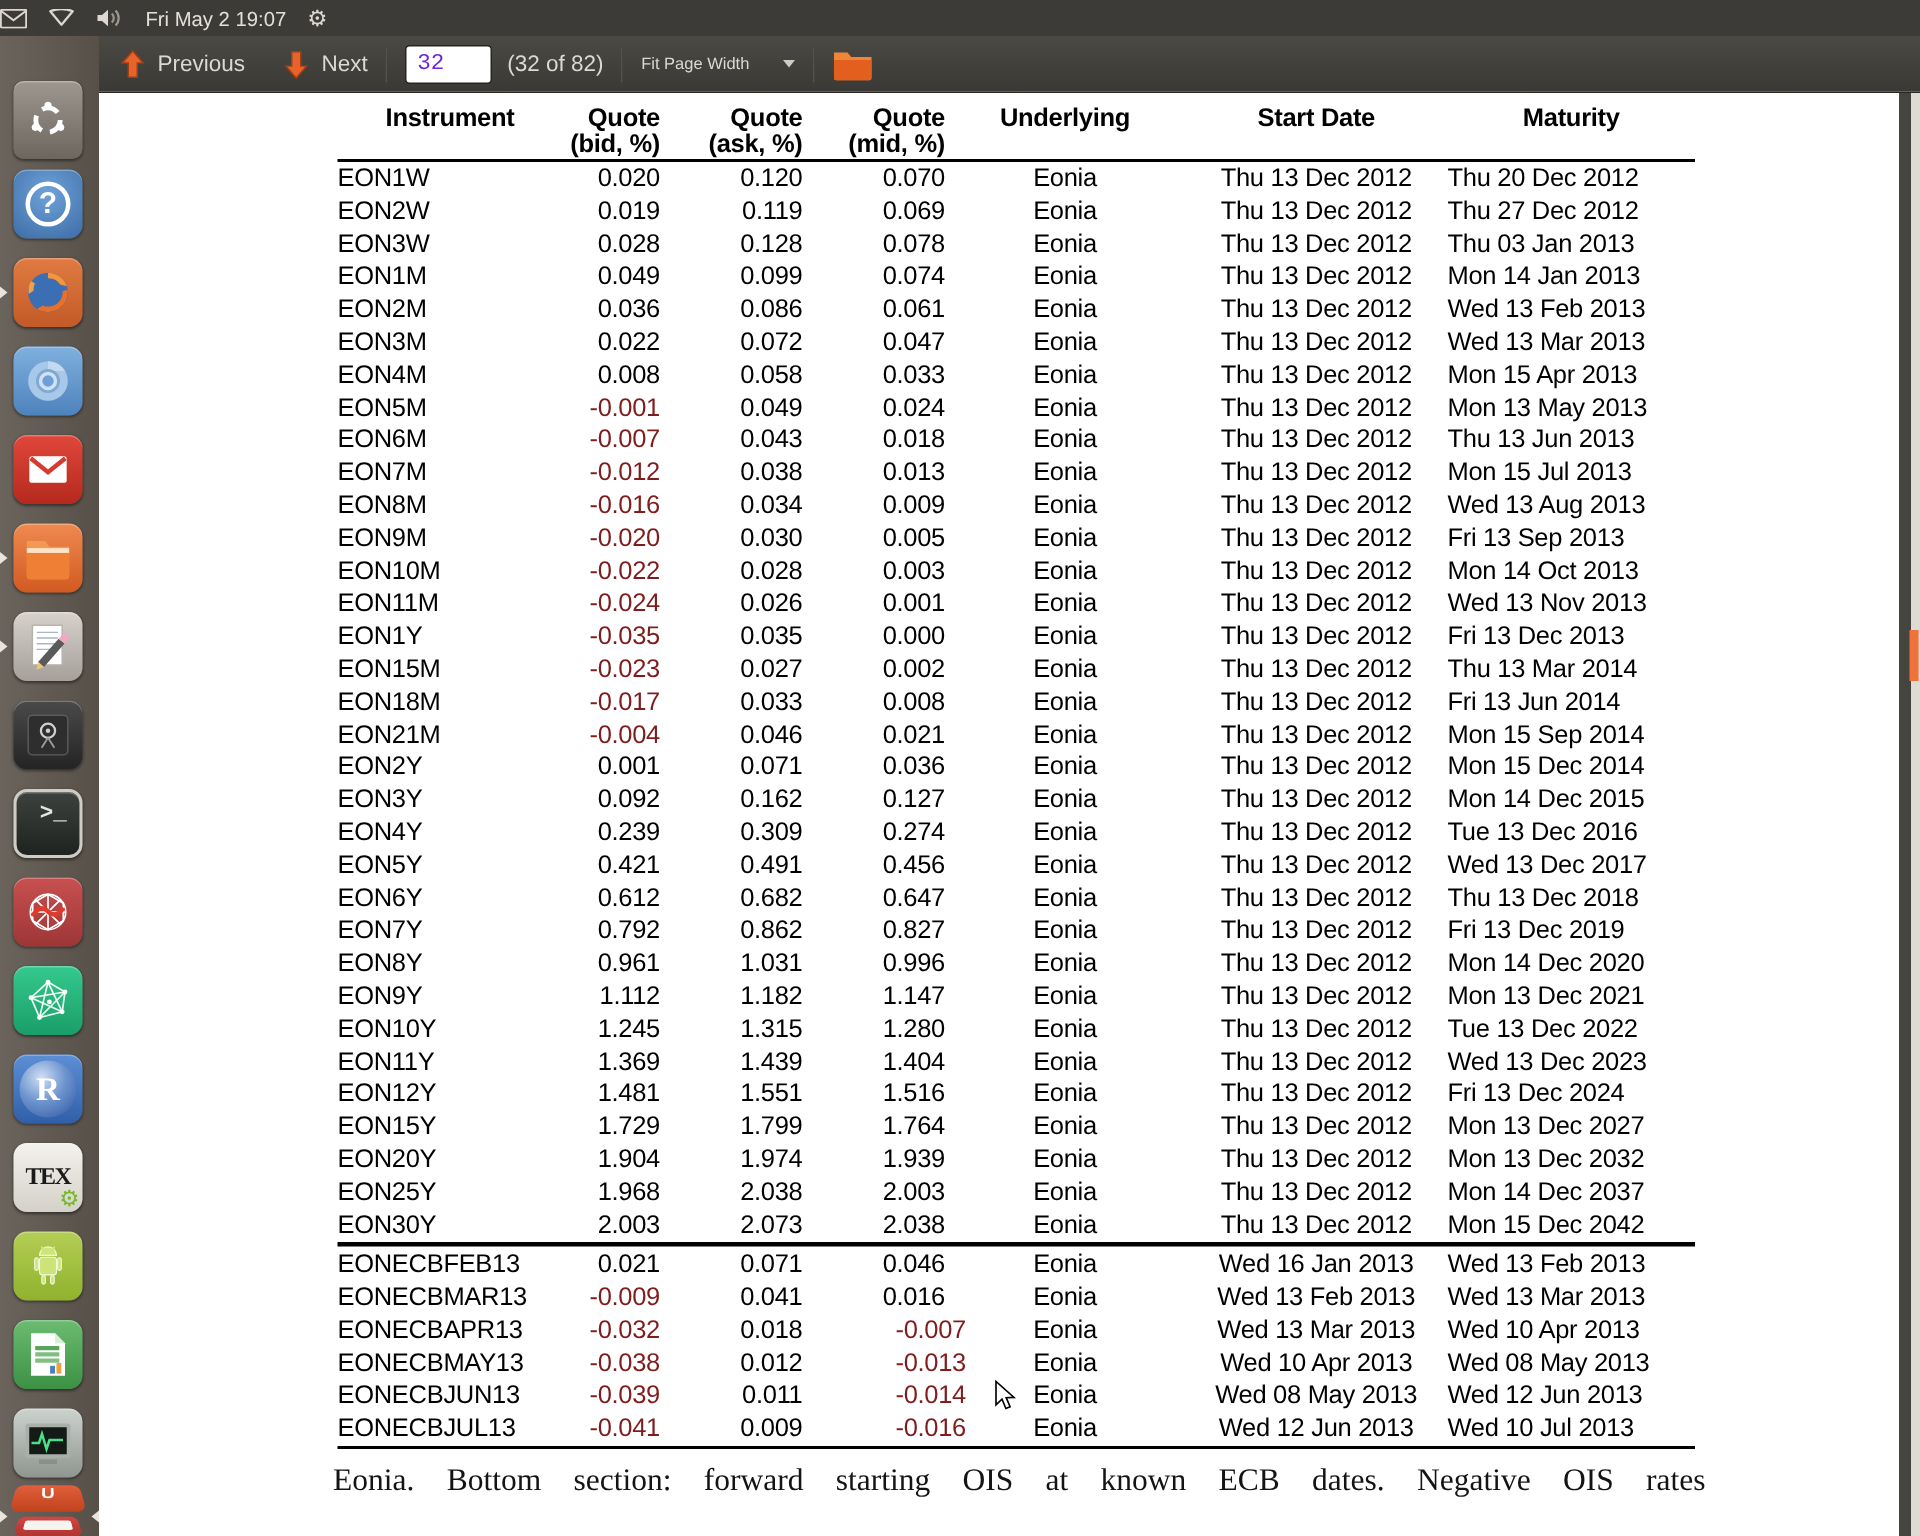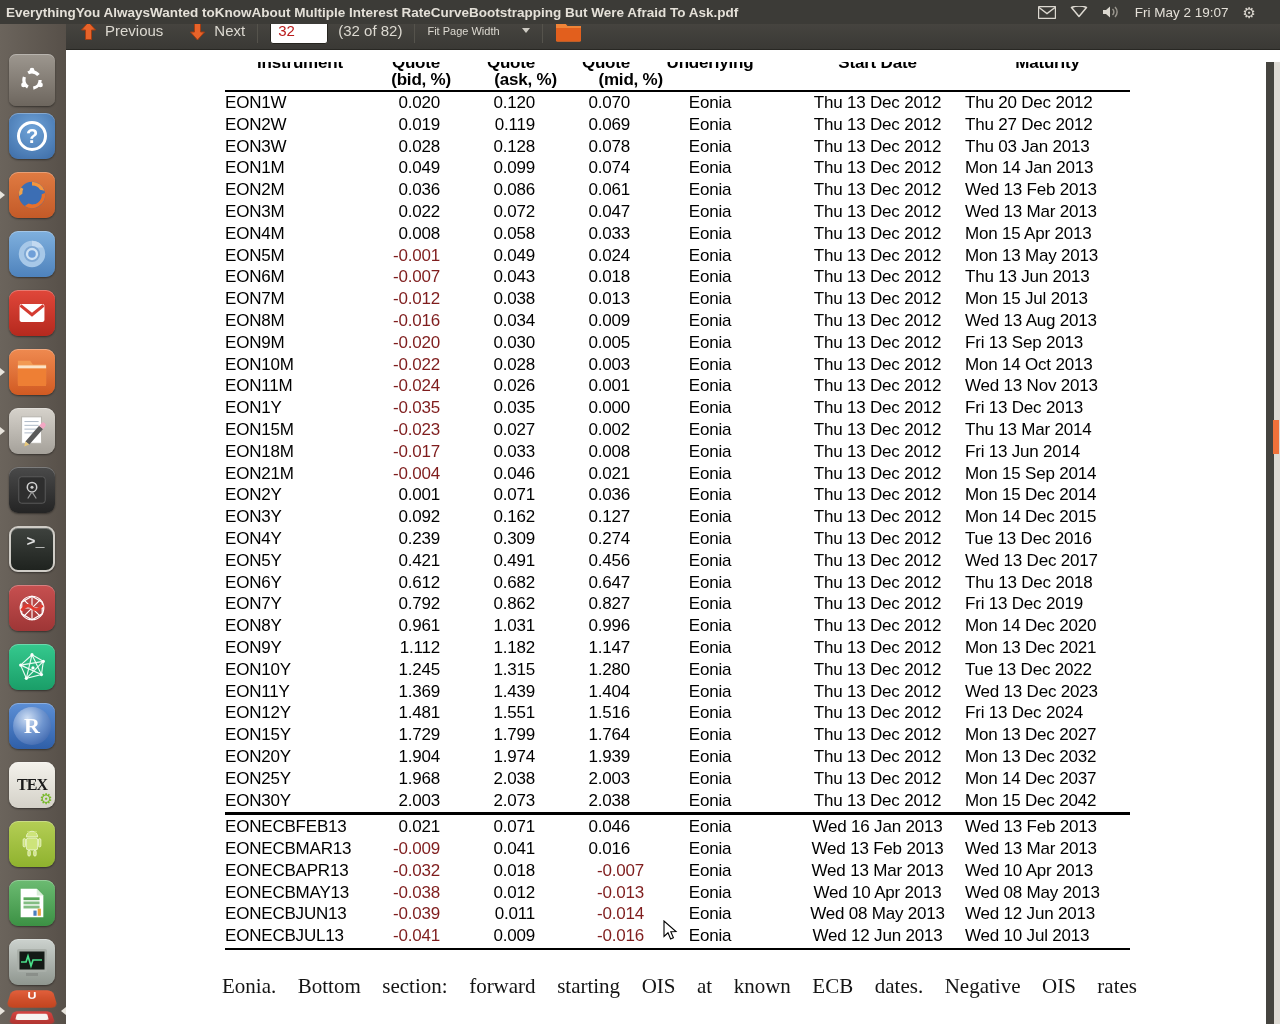--- a/index.html
+++ b/index.html
@@ -10,30 +10,30 @@
   .menubar { position:absolute; left:0; top:0; width:1280px; height:24px; background:#3c3b37;
              display:flex; align-items:center; z-index:10; }
   .menubar .title { color:#e4e0d8; font-weight:bold; font-size:13.5px; padding-left:6px;
                     white-space:nowrap; overflow:hidden; flex:1; }
   .tray { display:flex; align-items:center; gap:14px; padding-right:24px; color:#dcd8d0; }
   .tray svg { display:block; }
   .tray .clock { font-size:13.5px; color:#e4e0d8; white-space:nowrap; }
   .tray .gear { font-size:15px; line-height:1; color:#dcd8d0; }
 
   
-  .toolbar { position:absolute; left:0; top:12px; width:1280px; height:38px;
+  .toolbar { position:absolute; left:0; top:24px; width:1280px; height:38px;
              background:linear-gradient(#4b4944,#3a3935); border-bottom:1px solid #282723;
              display:flex; align-items:center; padding-left:80px; z-index:4; }
   .toolbar .lbl { color:#dcd9d1; font-size:15px; }
   .tb-sep { width:1px; height:24px; background:#2c2b27; border-right:1px solid #55534c; margin:0 12px; }
   .nav-arrow { width:17px; height:20px; margin-right:8px; }
   .tb-item { display:flex; align-items:center; cursor:default; }
   .page-input { width:58px; height:26px; border:1px solid #26251f; border-radius:3px;
-                background:#fff; color:#b91c1c; font-size:15px; padding-left:7px;
-                font-family:Liberation Sans, sans-serif; }
+                background:#fff; color:#6d28d9; font-size:15px; padding-left:7px;
+                font-family:Liberation Mono, monospace; }
   .page-count { color:#dcd9d1; font-size:15px; margin-left:10px; }
   .zoom-select { display:flex; align-items:center; color:#dcd9d1; font-size:11px; }
   .zoom-caret { width:0; height:0; border-left:4px solid transparent; border-right:4px solid transparent;
                 border-top:5px solid #cfccc4; margin-left:22px; }
   .folder-btn svg { display:block; }
 
   
   .launcher { position:absolute; left:0; top:24px; width:66px; height:1000px;
               background:linear-gradient(90deg,#6b645c,#575049); z-index:6; }
   .tile { position:absolute; left:9px; width:46px; height:46px; border-radius:9px;
@@ -87,22 +87,22 @@
   
   .doc { position:absolute; left:66px; top:62px; width:1214px; height:962px; background:#fff; overflow:hidden; }
   .sb-edge  { position:absolute; right:0; top:0; bottom:0; width:6px; background:#dedbd5; }
   .sb-trough{ position:absolute; right:6px; top:0; bottom:0; width:8px; background:#45443f; }
   .sb-thumb { position:absolute; right:1px; top:358px; width:6px; height:34px; background:#f0713a; z-index:2; cursor:pointer; }
 
   
   .ois-table { position:absolute; left:159px; top:-9px; width:905px; color:#000; letter-spacing:-0.2px; }
   .trow, .hrow { display:grid; grid-template-columns:150px 65px 95px 95px 160px 175px 165px; }
   .trow { height:21.8px; line-height:21.8px; }
-  .hrow1 { height:20px; line-height:20px; }
-  .hrow2 { height:16px; line-height:14px;gap:11px; }
+  .hrow1 { height:20px; line-height:20px;margin-top:16px; }
+  .hrow2 { height:16px; line-height:14px; }
   .c, .hc { font-size:17px; white-space:nowrap; }
   .hc { font-weight:bold; }
   .c1 { text-align:left; }  .hc1 { text-align:center; }
   .c2,.c3,.c4,.hc2,.hc3,.hc4 { text-align:right; }
   .c5,.c6,.hc5,.hc6,.hc7 { text-align:center; }
   .c7 { text-align:left; }
   .neg { color:#7f1d1d; }
   .c4.neg { transform:translateX(14px); }
   .hline { border-top:2.5px solid #000; margin-top:1px; }
   .mline { border-top:3px solid #000; margin:1px 0; }
@@ -112,21 +112,20 @@
   .caption { position:absolute; left:156px; top:910px; width:915px; color:#141414;
              font-family:"Liberation Serif","DejaVu Serif",serif; font-size:21px; }
   .cap-line { text-align:justify; text-align-last:justify; line-height:29px; }
 
   .cursor { position:absolute; left:597px; top:858px; z-index:8; }
 </style>
 </head>
 <body>
 
 <div class="menubar">
-  <div class="title">EverythingYou AlwaysWanted toKnowAbout Multiple Interest RateCurveBootstrapping But Were Afraid To Ask.pdf</div>
   <div class="tray">
     <span>
       <svg width="18" height="13" viewBox="0 0 18 13">
           <rect x="0.5" y="0.5" width="17" height="12" rx="1" fill="none" stroke="#dcd8d0" stroke-width="1.4"></rect>
           <path d="M1 1.5 L9 7.5 L17 1.5" fill="none" stroke="#dcd8d0" stroke-width="1.4"></path>
         </svg>
     </span>
     <span>
       <svg width="18" height="12" viewBox="0 0 18 12">
           <path d="M1.5 1.5 L9 10.5 L16.5 1.5 Q9 -1.5 1.5 1.5 Z" fill="none" stroke="#dcd8d0" stroke-width="1.5" stroke-linejoin="round"></path>

